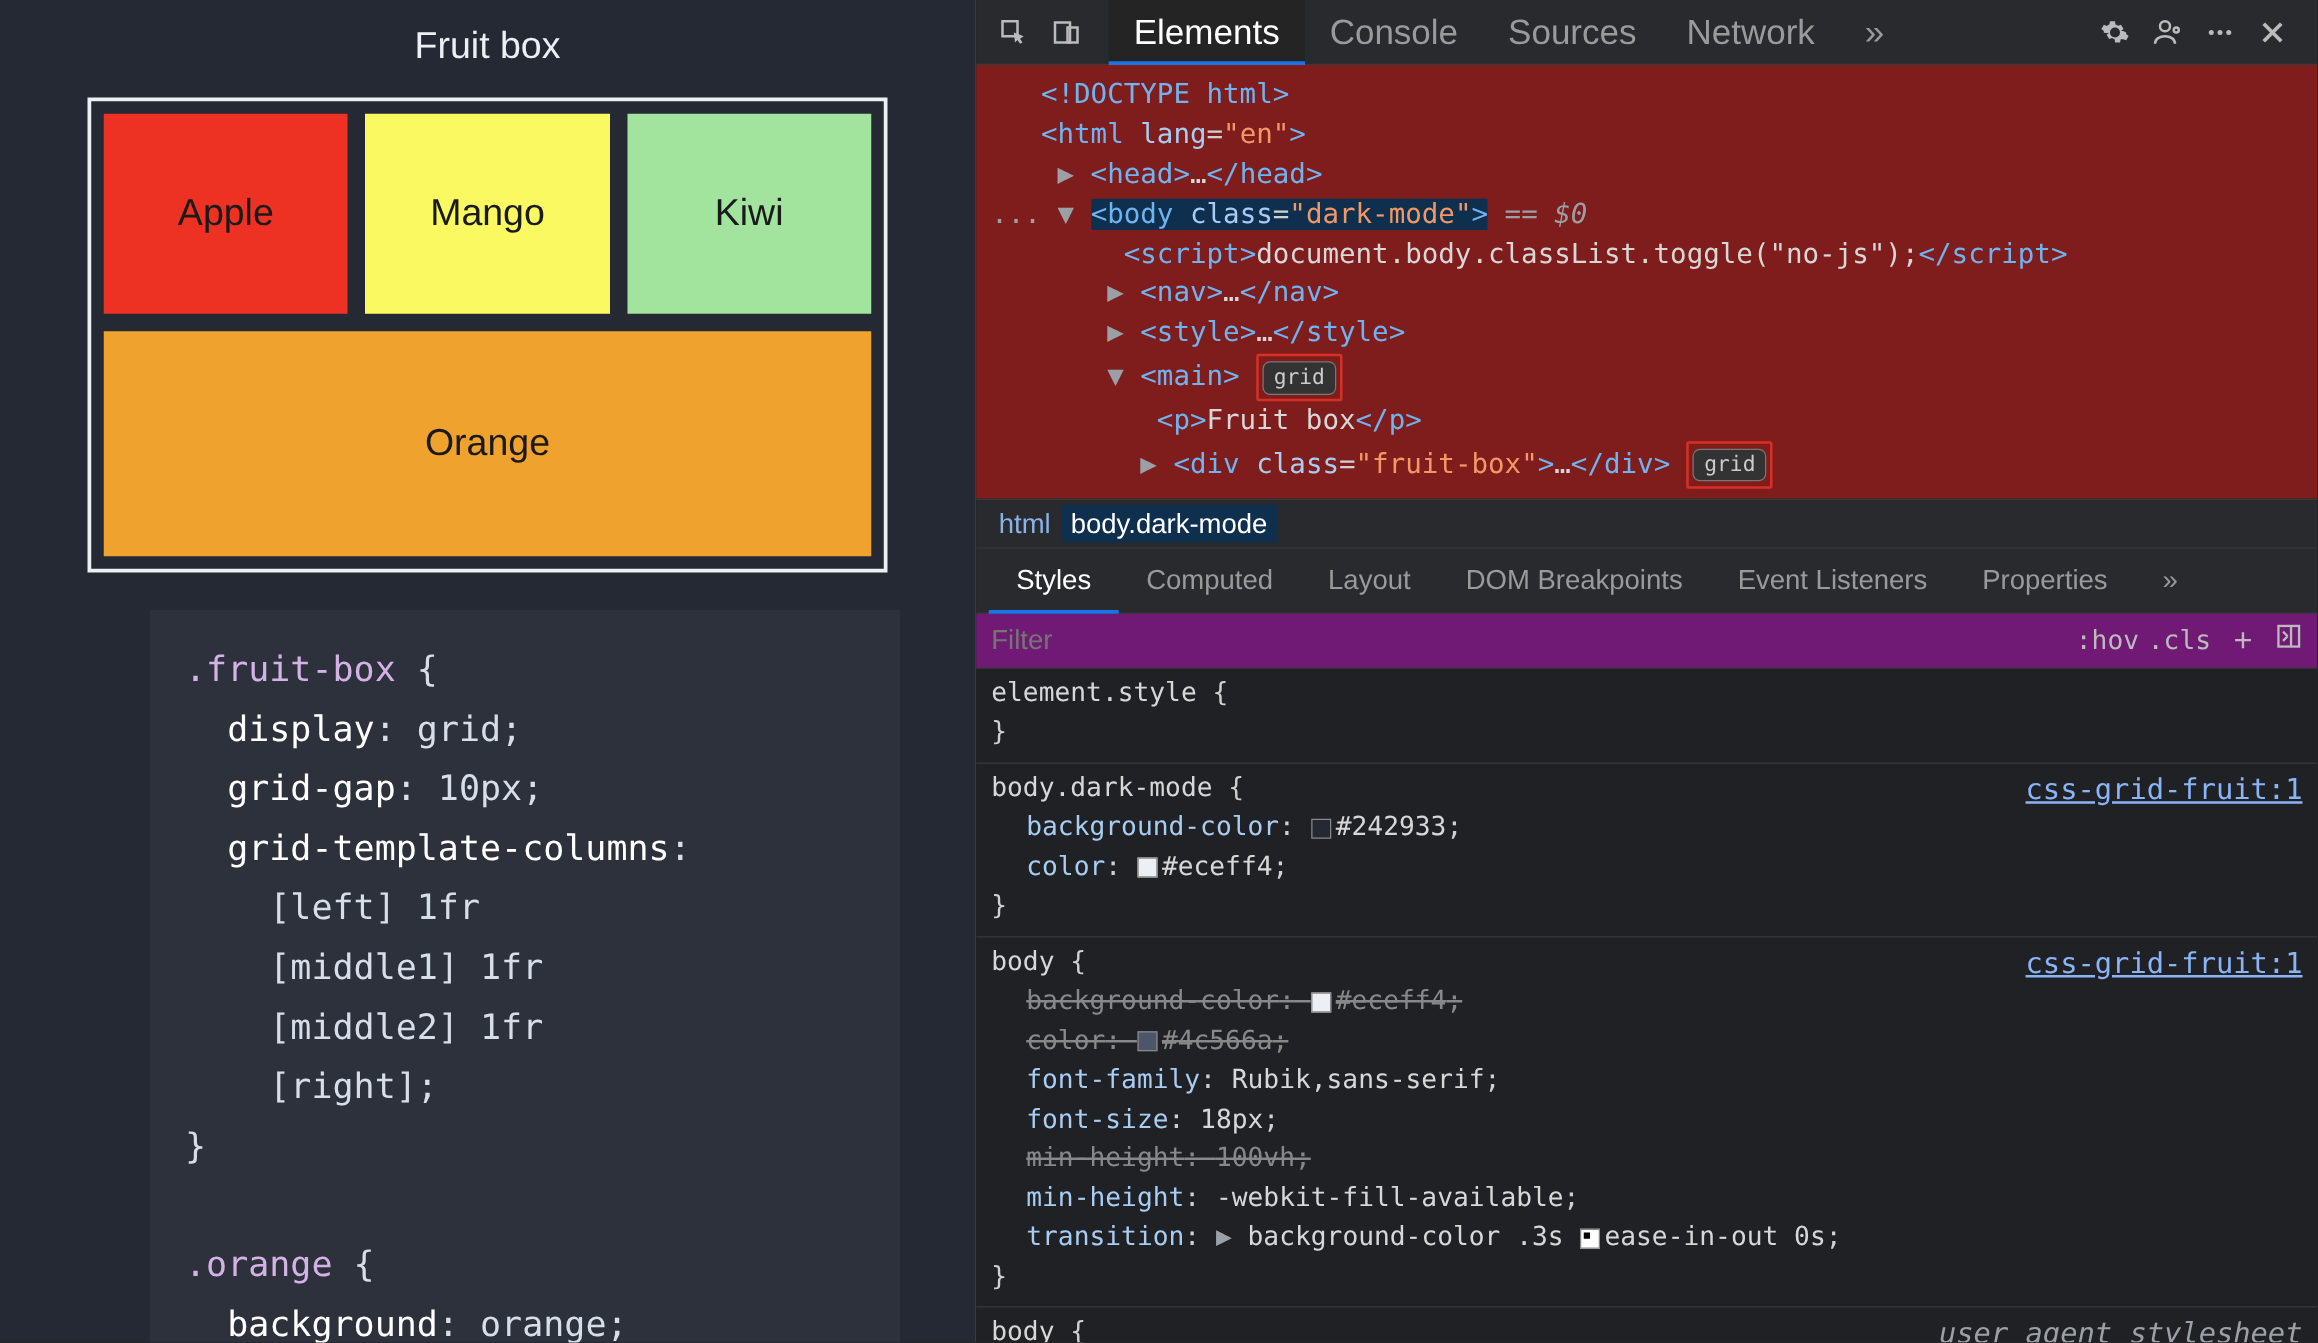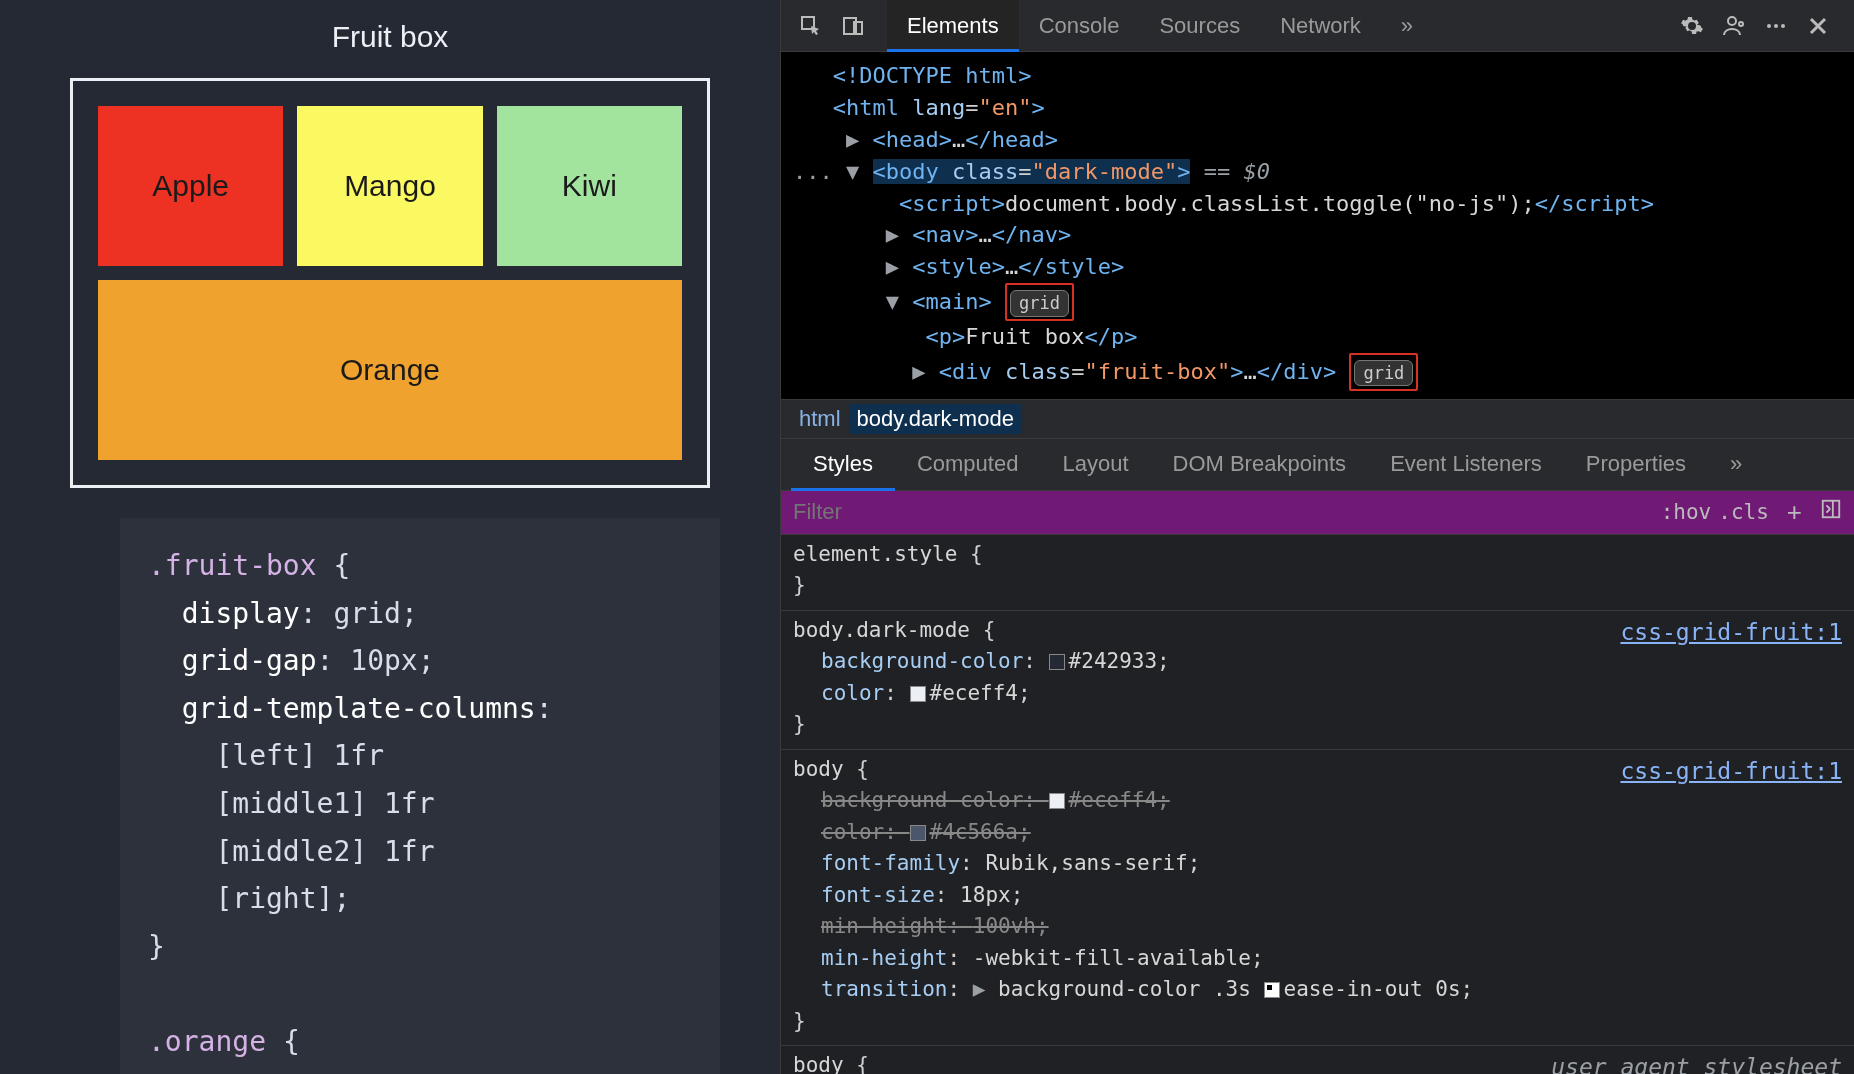--- a/index.html
+++ b/index.html
@@ -26,21 +26,21 @@
   margin-bottom: 24px;
 }
 .fruit-box {
   margin: 0 auto;
   width: 640px;
   border: 3px solid #eceff4;
   background: #242933;
   display: grid;
   grid-gap: 14px;
   grid-template-columns: 1fr 1fr 1fr;
-  padding: 25px;
+  padding: 10px;
 }
 .fruit {
   height: 160px;
   display: flex;
   align-items: center;
   justify-content: center;
   font-size: 30px;
   color: #1a1a1a;
   font-weight: 400;
 }
@@ -96,21 +96,21 @@
   display: flex;
   align-items: stretch;
   height: 100%;
   margin-left: 10px;
 }
 .dt-tab {
   padding: 0 20px;
   display: flex;
   align-items: center;
   color: #9a9a9a;
-  font-size: 22px;
+  font-size: 28px;
   position: relative;
 }
 .dt-tab.active {
   color: #fff;
   background: #242424;
 }
 .dt-tab.active::after {
   content: "";
   position: absolute;
   left: 0; right: 0; bottom: -1px;
@@ -118,21 +118,21 @@
   background: #1a73e8;
 }
 .dt-toolbar .spacer { flex: 1; }
 .icon-svg { width: 24px; height: 24px; }
 
 .dom-tree {
   font-family: "Menlo","Consolas",monospace;
   font-size: 22px;
   line-height: 1.45;
   padding: 8px 0 8px 12px;
-  background: #000000;
+  background: #7f1d1d;
   overflow: hidden;
 }
 .dom-line { white-space: pre; }
 .tag-b { color: #6fb4f0; }
 .attr-n { color: #a7cdf3; }
 .attr-v { color: #f29766; }
 .txt   { color: #d7d7d7; }
 .comment { color: #9aa0a6; }
 .arrow { color: #9aa0a6; }
 .sel-row {

